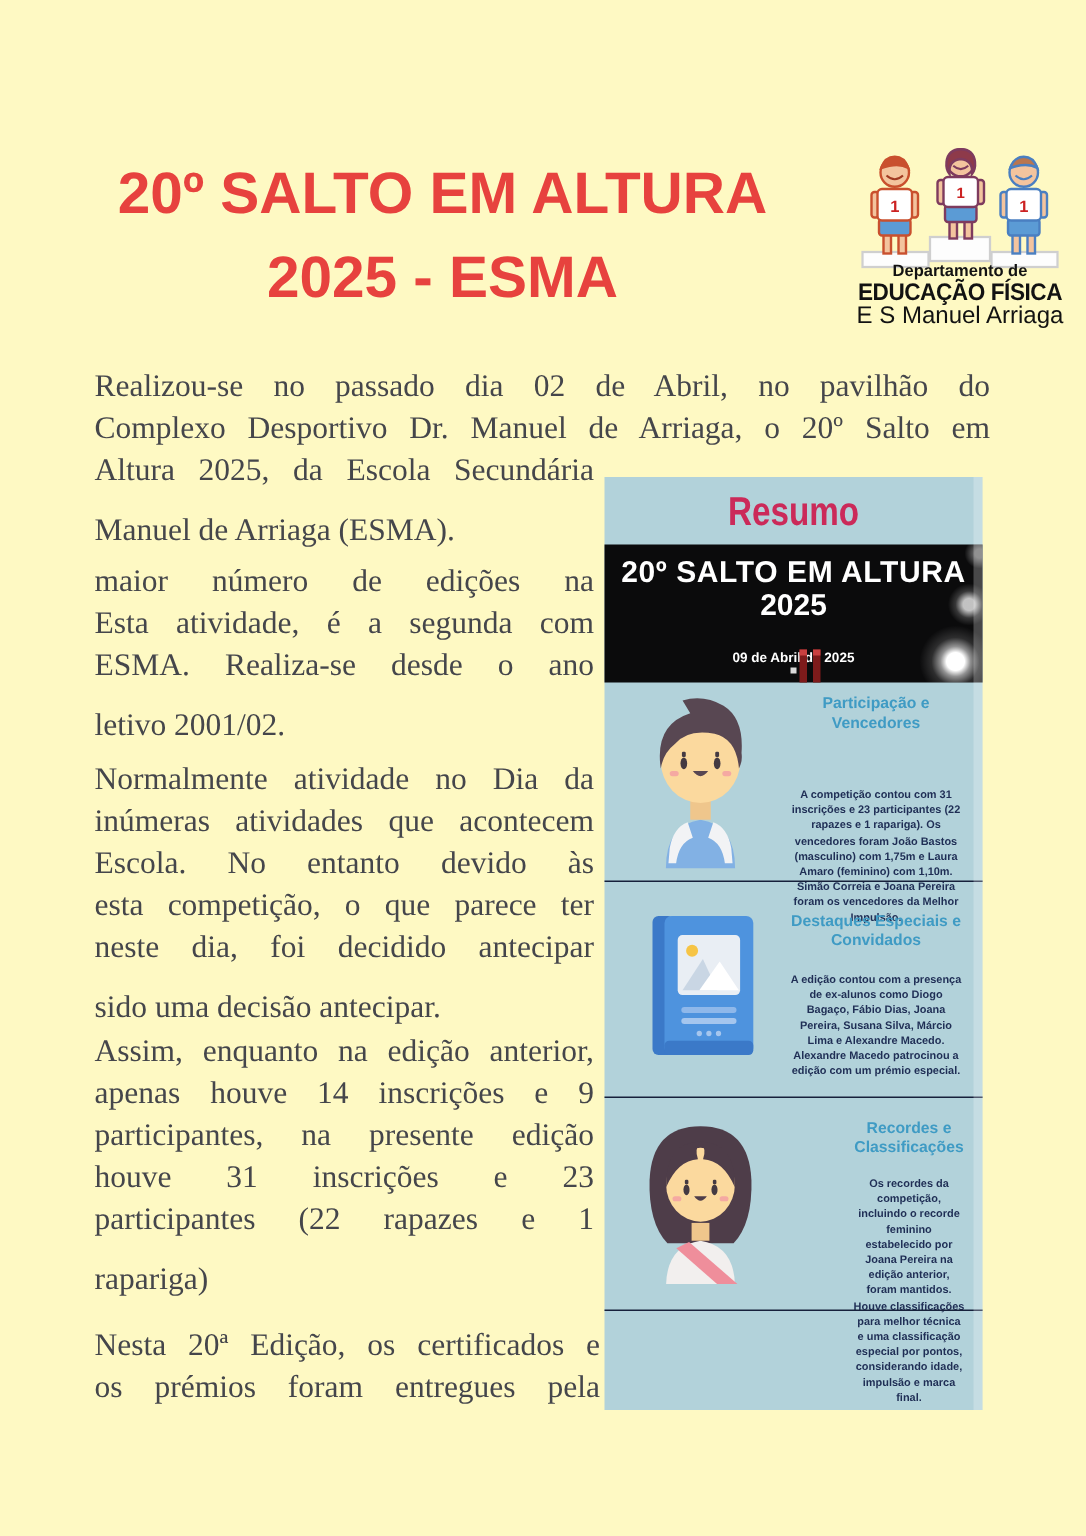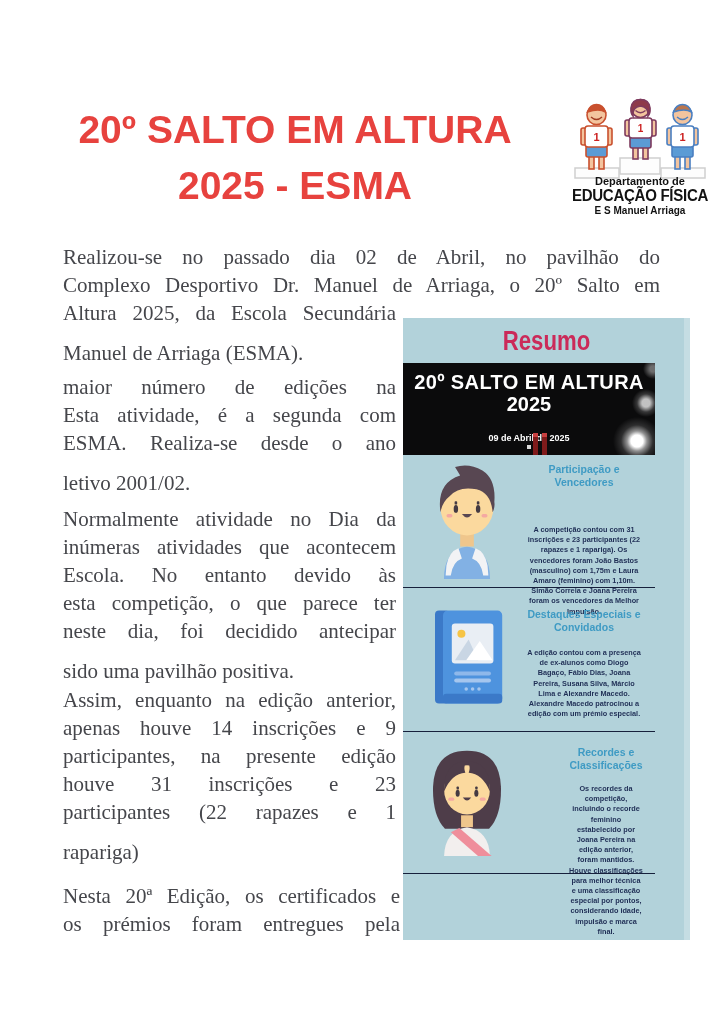--- a/index.html
+++ b/index.html
@@ -1,50 +1,50 @@
 <!DOCTYPE html>
 <html><head>
 <meta charset="utf-8">
 <style>
   html,body { margin:0; padding:0; background:#888; }
   .page {
     position:relative; width:724px; height:1024px; margin:0 auto;
-    background:#ffffff; overflow:hidden;
+    background:#fef9c3; overflow:hidden;
     font-family:"Liberation Serif","DejaVu Serif",serif;
   }
   
   .main-title {
     position:absolute; left:35px; top:102px; width:520px;
     text-align:center; color:#e7423e;
     font-family:"Liberation Sans","DejaVu Sans",sans-serif;
     font-weight:bold; font-size:39px; line-height:56px; letter-spacing:0px;
   }
   
   .dept-logo { position:absolute; left:560px; top:98px; width:160px; text-align:center; }
   .dept-logo svg { display:block; margin:0 auto; }
   .logo-text { font-family:"Liberation Sans","DejaVu Sans",sans-serif; color:#121212; margin-top:-4px; }
   .logo-l1 { font-size:11px; font-weight:bold; line-height:11px; }
   .logo-l2 { font-size:16px; font-weight:bold; line-height:17px; transform:scaleX(.94); letter-spacing:-.3px; }
-  .logo-l3 { font-size:10px; font-weight:bold; line-height:13px; }
+  .logo-l3 { font-size:16px; font-weight:normal; line-height:13px; }
   
   .para {
     position:absolute; left:63px; color:#45464b;
     font-size:21px; line-height:28px;
   }
   .tl { text-align:justify; text-align-last:justify; }
   .tl.plain { text-align-last:left;margin-top:12px; }
   .p1-wide   { top:243px; width:597px; }
   .p1-narrow { top:299px; width:333px; }
   .p2 { top:373px; width:333px; }
   .p3 { top:505px; width:333px; }
   .p4 { top:686px; width:333px; }
   .p5 { top:882px; width:337px; }
   
   .panel {
-    position:absolute; left:403px; top:318px; width:287px; height:622px;
+    position:absolute; left:403px; top:318px; width:252px; height:622px;
     background:#b2d2da;
     font-family:"Liberation Sans","DejaVu Sans",sans-serif;
   }
   .panel::after {
     content:""; position:absolute; right:0; top:0; bottom:0; width:6px;
     background:rgba(255,255,255,.25); pointer-events:none;
   }
   .resumo {
     position:absolute; top:8px; left:0; right:0; text-align:center;
     font-size:27px; font-weight:bold; color:#cb2a59;
@@ -165,21 +165,21 @@
       <div class="tl">Esta atividade, é a segunda com</div>
       <div class="tl">ESMA. Realiza-se desde o ano</div>
       <div class="tl plain">letivo 2001/02.</div>
     </div>
   <div class="para p3">
       <div class="tl">Normalmente atividade no Dia da</div>
       <div class="tl">inúmeras atividades que acontecem</div>
       <div class="tl">Escola. No entanto devido às</div>
       <div class="tl">esta competição, o que parece ter</div>
       <div class="tl">neste dia, foi decidido antecipar</div>
-      <div class="tl plain">sido uma pavilhão positiva.</div>
+      <div class="tl plain">sido uma decisão antecipar.</div>
     </div>
   <div class="para p4">
       <div class="tl">Assim, enquanto na edição anterior,</div>
       <div class="tl">apenas houve 14 inscrições e 9</div>
       <div class="tl">participantes, na presente edição</div>
       <div class="tl">houve 31 inscrições e 23</div>
       <div class="tl">participantes (22 rapazes e 1</div>
       <div class="tl plain">rapariga)</div>
     </div>
   <div class="para p5">

